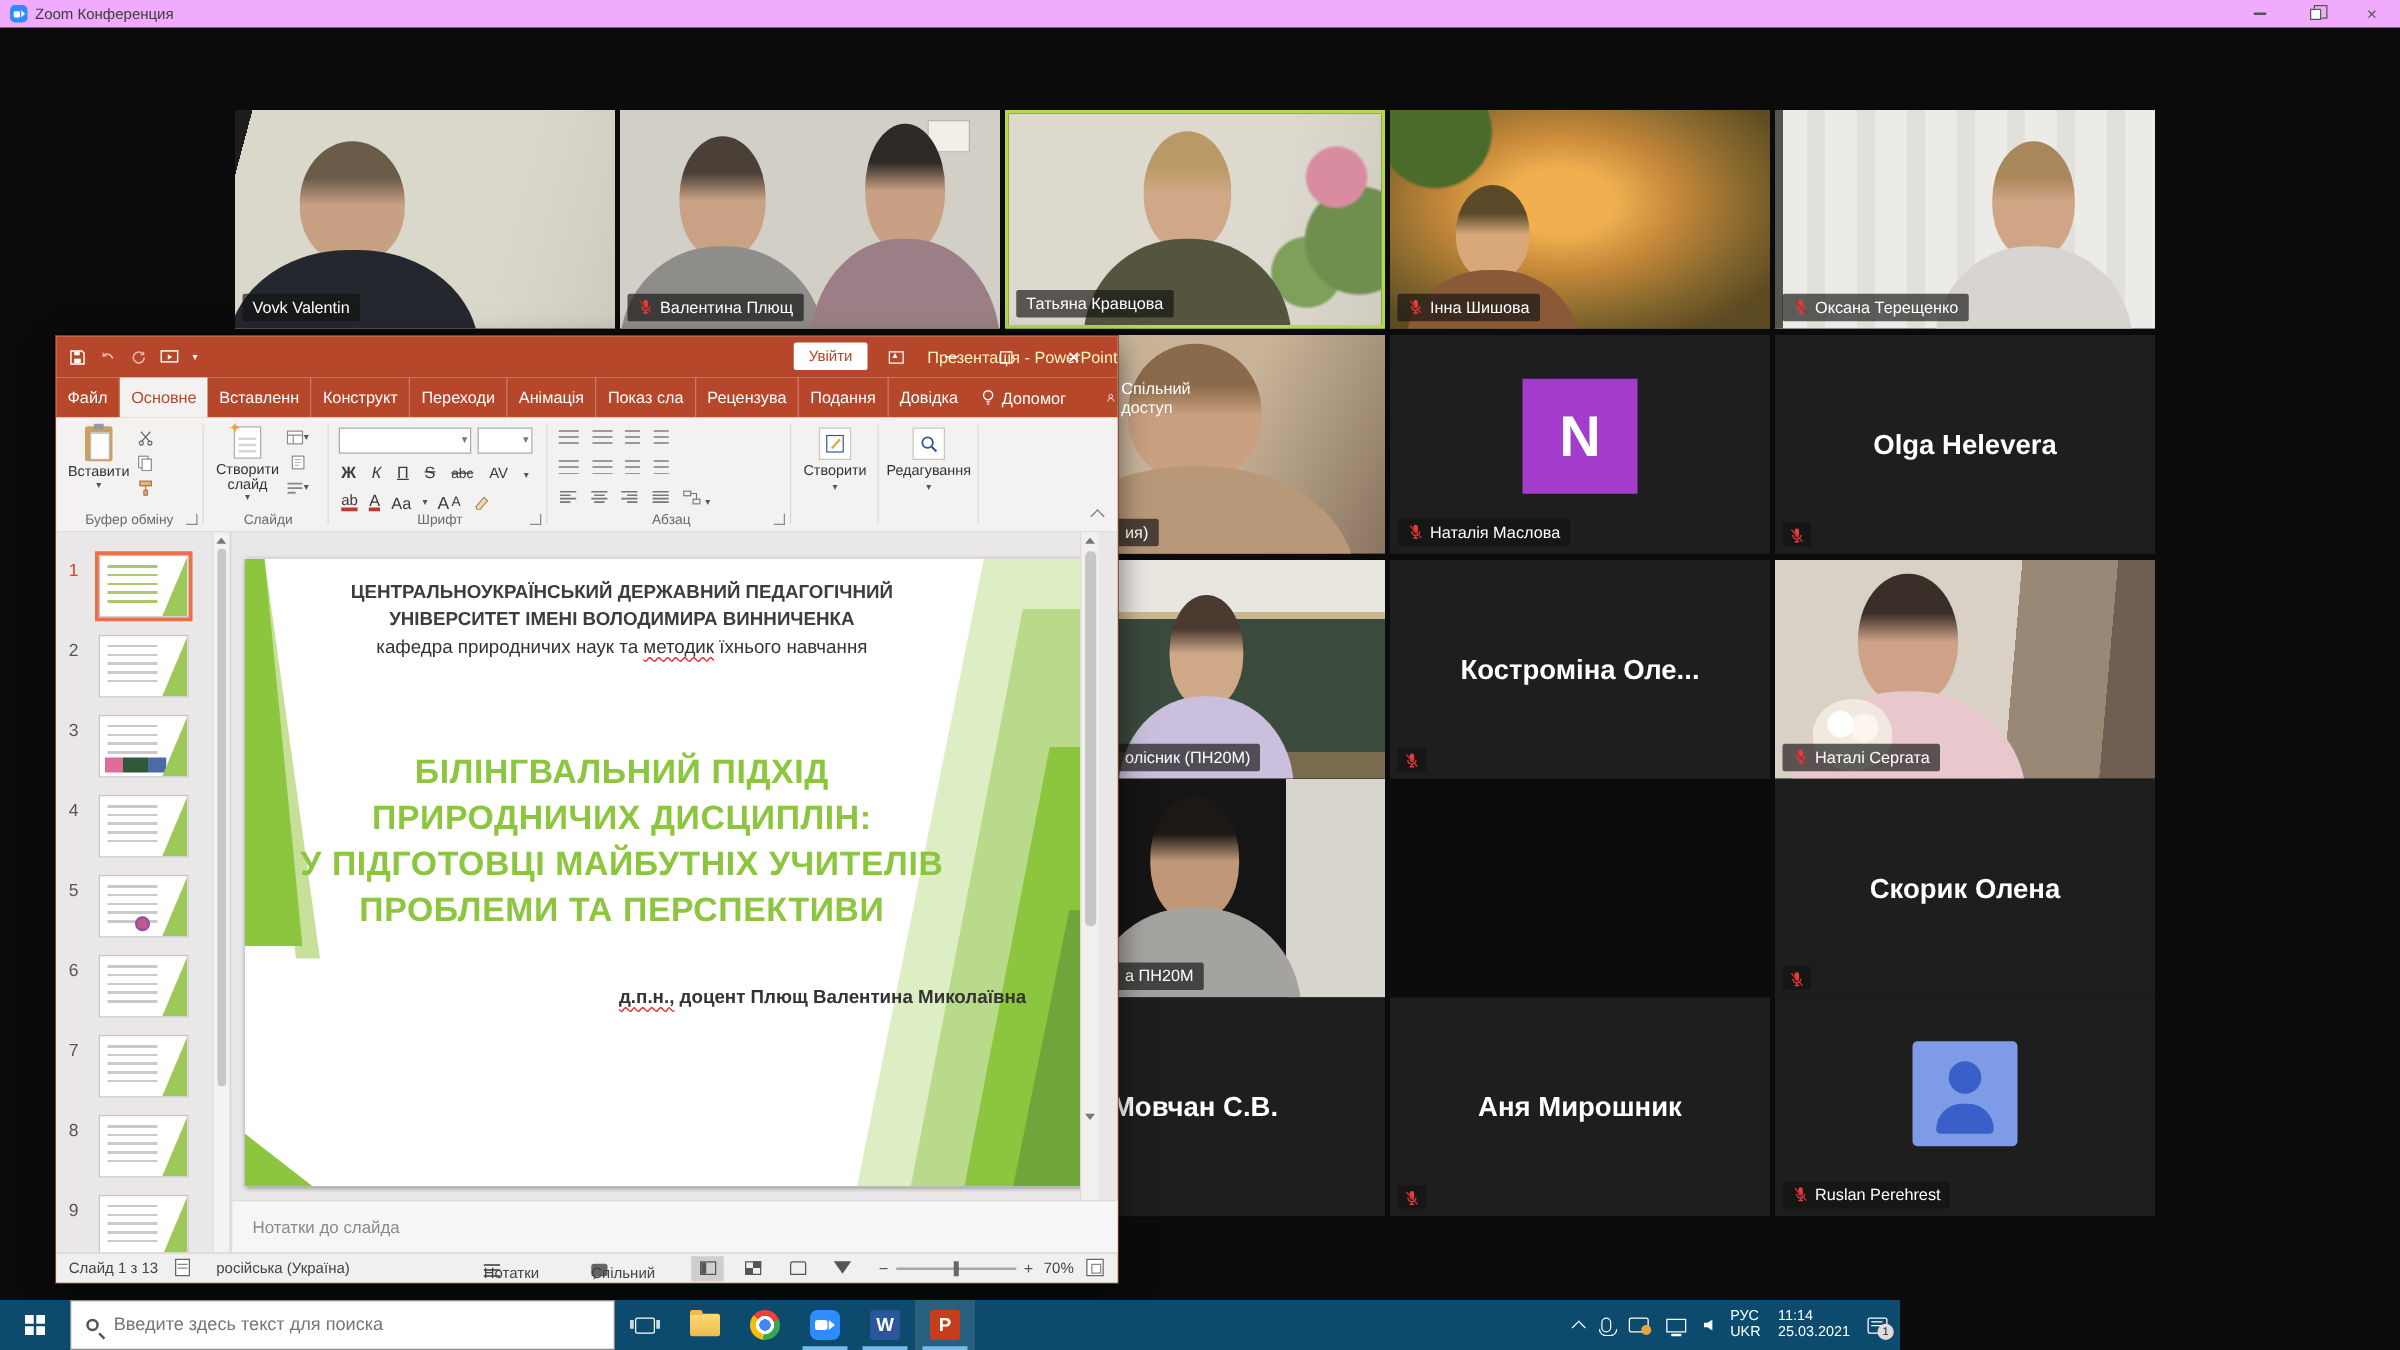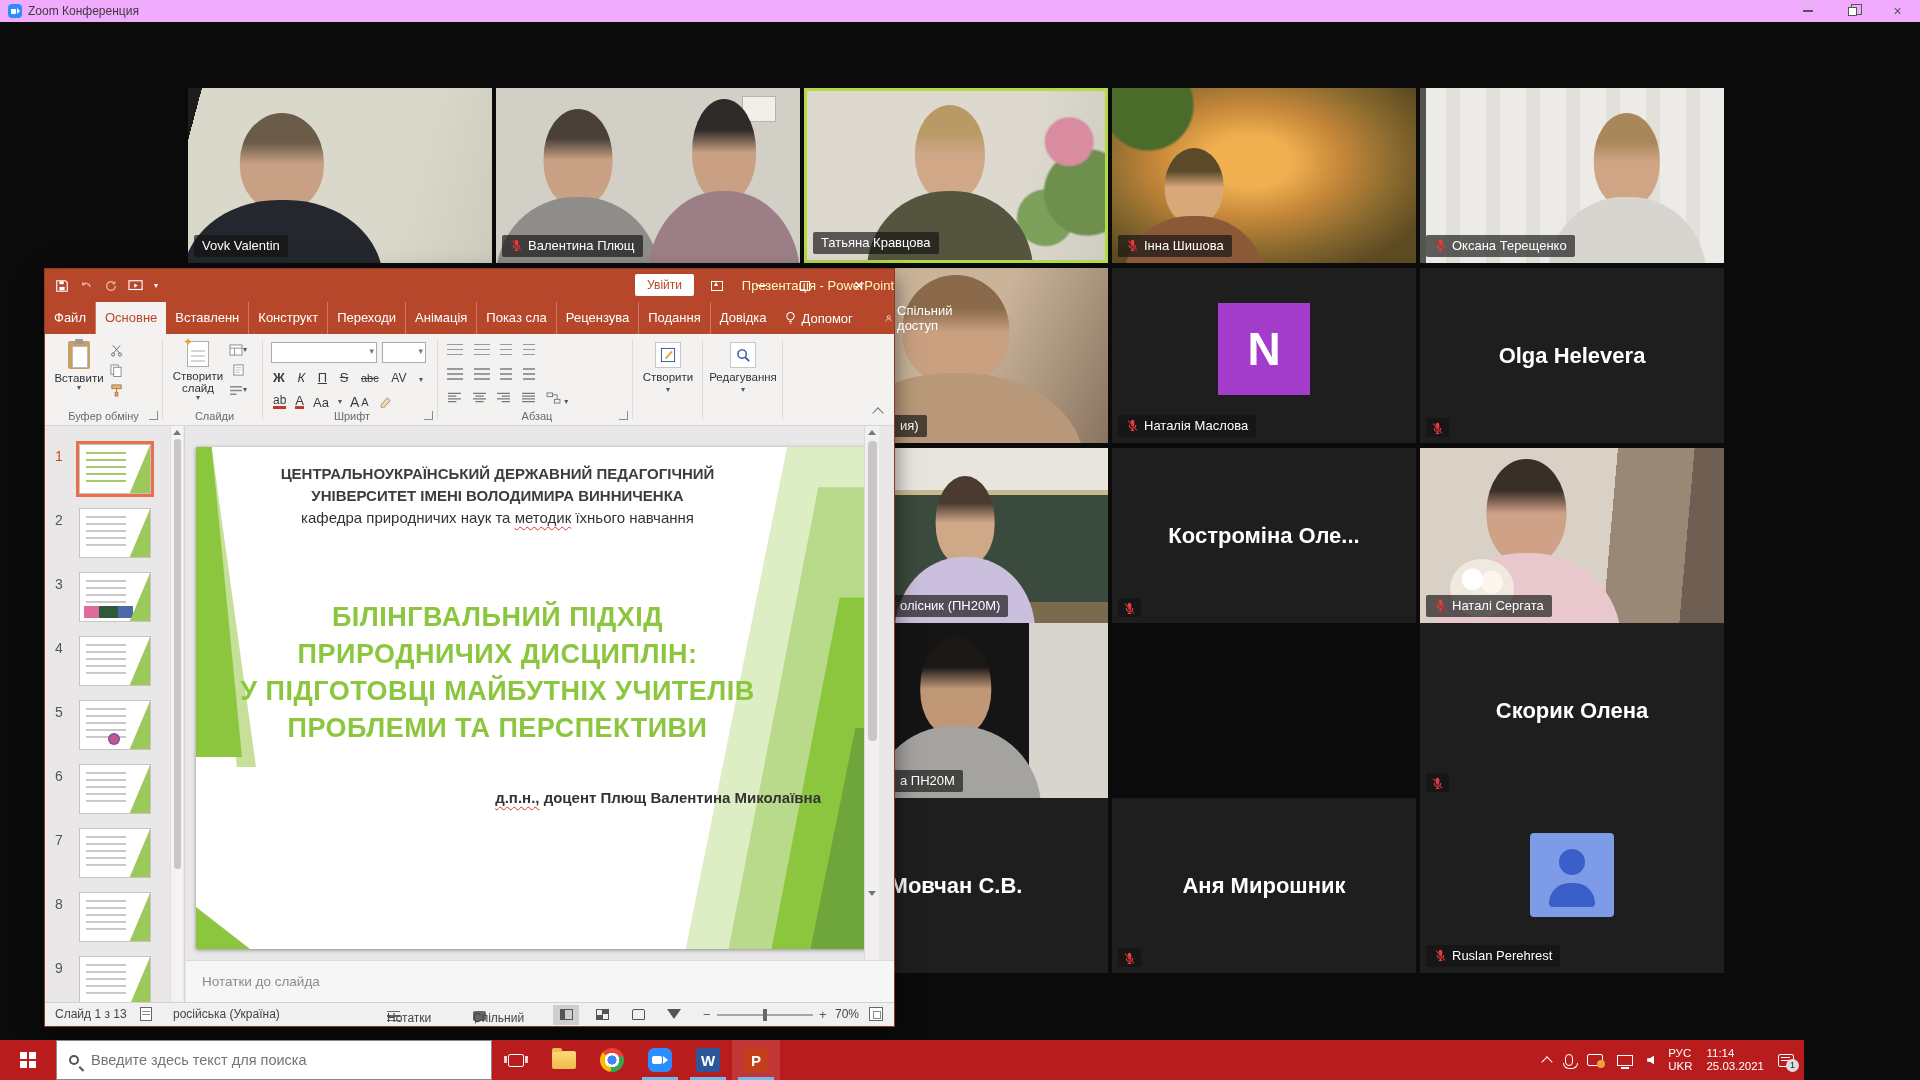--- a/index.html
+++ b/index.html
@@ -172,21 +172,21 @@
           outline:1px solid #555;outline-offset:-1px;}
   .v-read{width:13px;height:11px;border:1px solid #555;border-radius:2px 2px 0 0;}
   .v-show{width:0;height:0;border-left:7px solid transparent;border-right:7px solid transparent;border-top:10px solid #555;}
   .zslider{position:absolute;top:11px;height:2px;background:#a8a6a4;}
   .zknob{position:absolute;top:-5px;width:4px;height:12px;background:#686664;}
   .zminus{position:absolute;top:3px;font-size:13px;color:#555;}
   .fitico{position:absolute;top:4px;width:14px;height:14px;border:1px solid #666;background:#fff;}
   .fitico::after{content:"";position:absolute;left:3px;top:3px;width:6px;height:6px;border:1px solid #888;}
 
   
-  .taskbar{position:absolute;left:0;top:1040px;width:1804px;height:40px;background:#b91c1c;display:flex;align-items:center;z-index:20;}
+  .taskbar{position:absolute;left:0;top:1040px;width:1520px;height:40px;background:#0c4a6e;display:flex;align-items:center;z-index:20;}
   .startbtn{width:56px;height:40px;display:flex;align-items:center;justify-content:center;}
   .winlogo{display:grid;grid-template-columns:7px 7px;grid-template-rows:7px 7px;gap:2px;}
   .winlogo i{background:#fff;}
   .searchbox{width:436px;height:40px;background:#fff;border:1px solid #8a8a8a;display:flex;align-items:center;padding-left:12px;gap:10px;}
   .mag{width:10px;height:10px;border:2px solid #555;border-radius:50%;position:relative;}
   .mag::after{content:"";position:absolute;left:9px;top:9px;width:6px;height:2px;background:#555;transform:rotate(45deg);transform-origin:0 0;}
   .searchbox input{border:none;outline:none;font-size:14.5px;color:#333;width:360px;font-family:"Liberation Sans",sans-serif;background:transparent;}
   .tvbtn{width:48px;height:40px;display:flex;align-items:center;justify-content:center;}
   .tvico{width:16px;height:13px;border:1.6px solid #fff;border-radius:2px;position:relative;}
   .tvico::before{content:"";position:absolute;left:-5px;top:1px;width:3px;height:7px;background:rgba(255,255,255,.8);}

